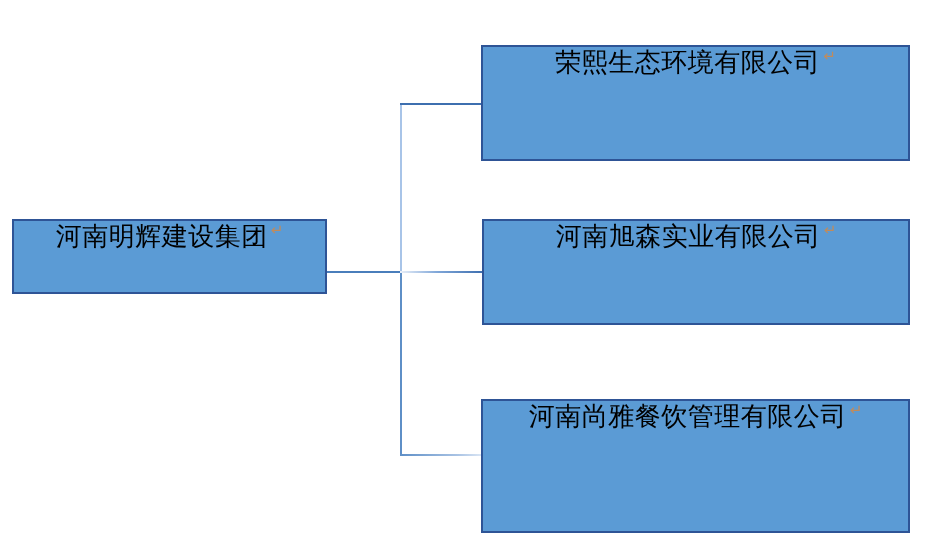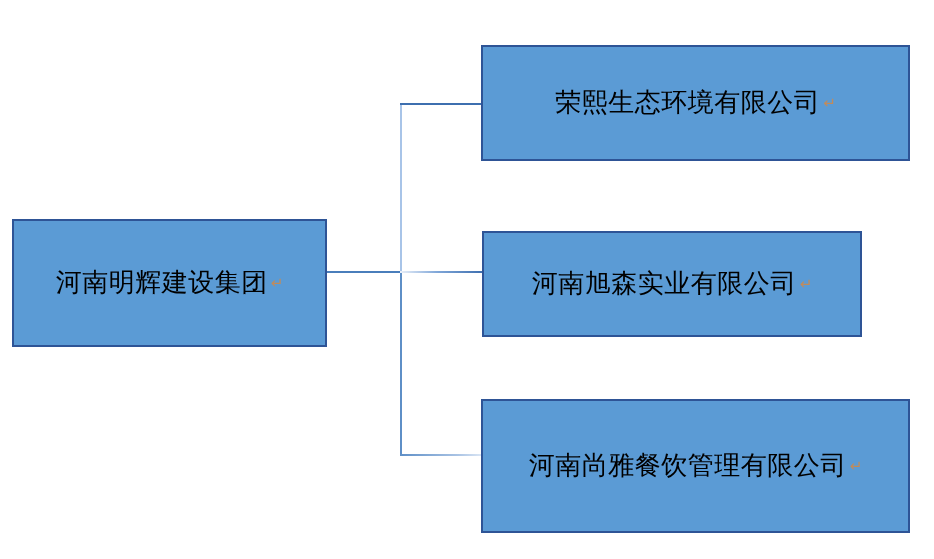--- a/index.html
+++ b/index.html
@@ -16,21 +16,20 @@
     height: 559px;
     background: #ffffff;
     overflow: hidden;
   }
   .node {
     position: absolute;
     box-sizing: border-box;
     background: #5B9BD5;
     border: 2px solid #2E5496;
     display: flex;
-    align-items: center;
     justify-content: center;
     z-index: 3;
   }
   .node-text {
     font-size: 26px;
     line-height: 1.2;
     color: #000000;
     white-space: nowrap;
     letter-spacing: 0.5px;
   }
@@ -39,35 +38,34 @@
     color: #C08B5C;
     margin-left: 3px;
     vertical-align: 2px;
     white-space: nowrap;
   }
   
   #node-root {
     left: 12px;
     top: 219px;
     width: 315px;
-    height: 128px;
+    height: 75px;
   }
   
   #node-child-0 {
     left: 481px;
     top: 45px;
     width: 429px;
     height: 116px;
   }
   #node-child-1 {
     left: 482px;
     top: 219px;
-    width: 380px;
+    width: 428px;
     height: 106px;
-    margin-top: 12px;
   }
   #node-child-2 {
     left: 481px;
     top: 399px;
     width: 429px;
     height: 134px;
   }
   
   .conn {
     position: absolute;

